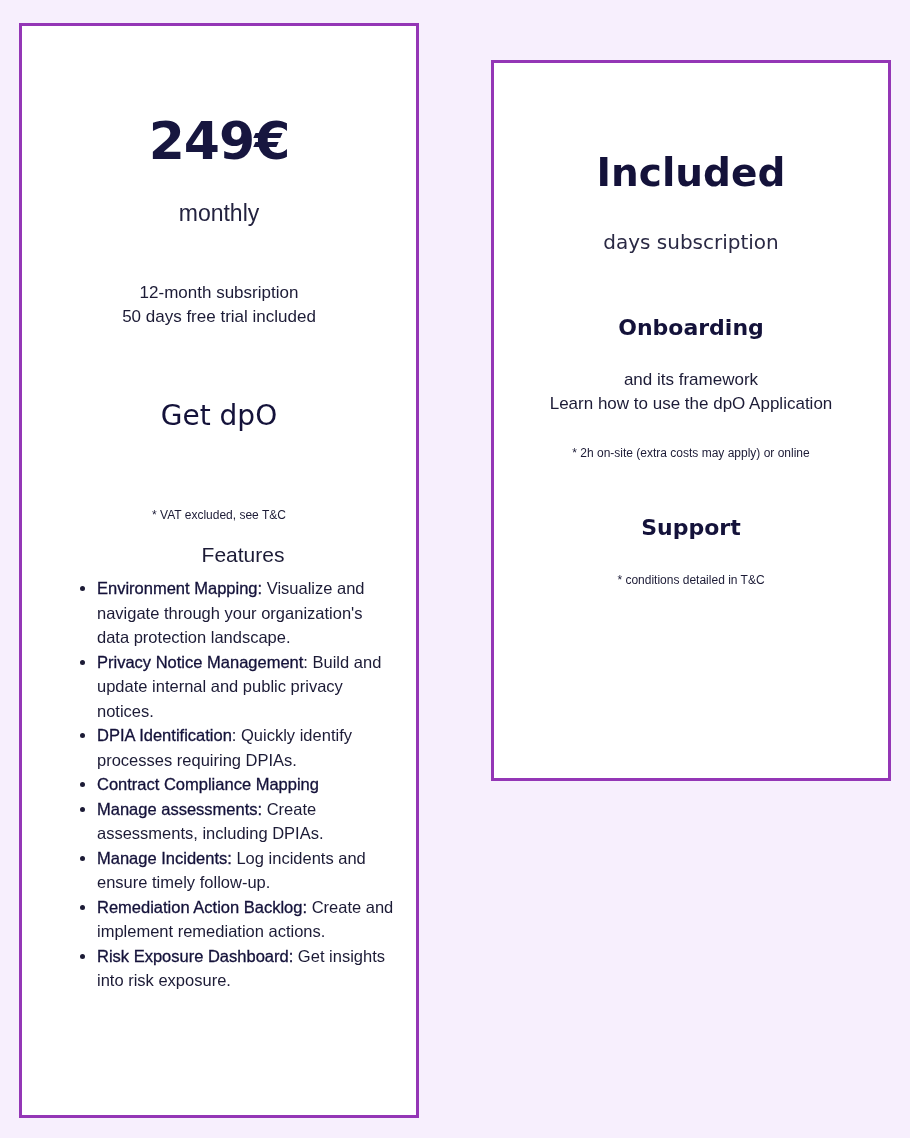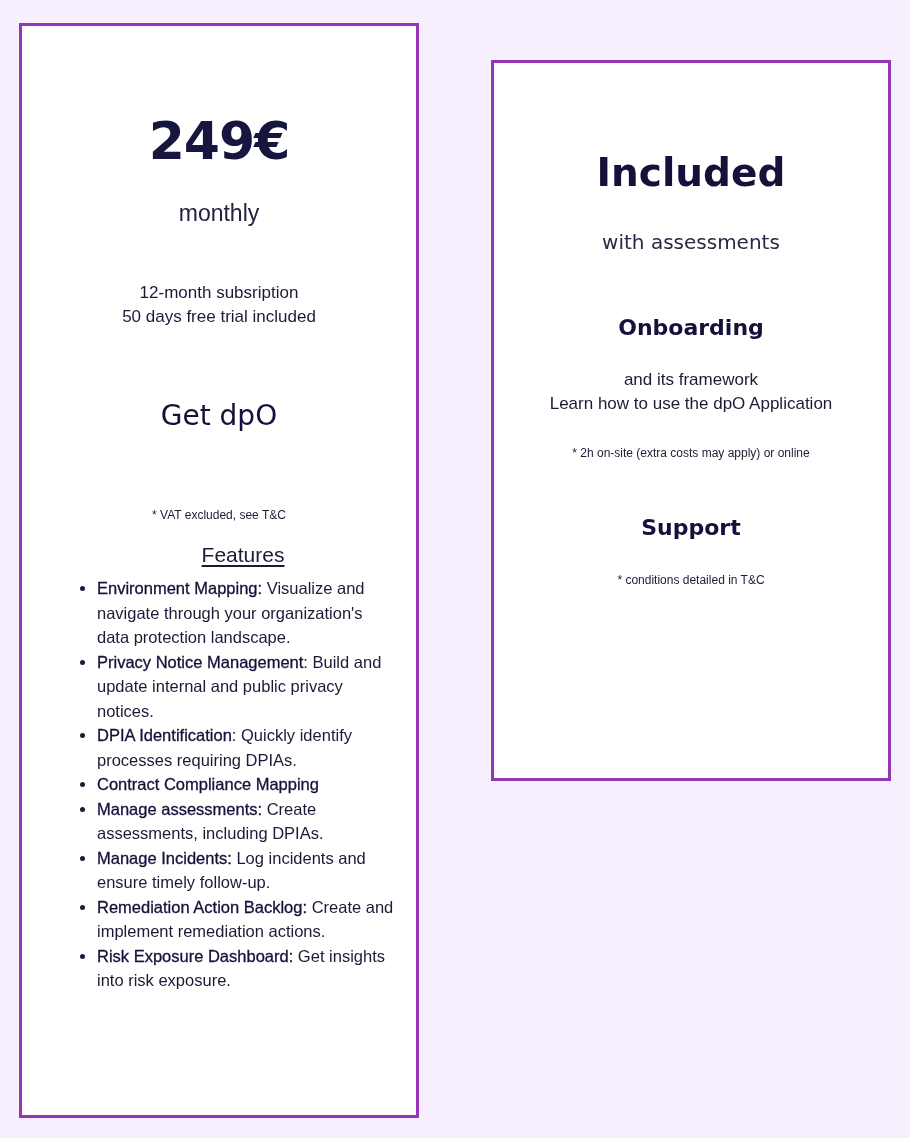--- a/index.html
+++ b/index.html
@@ -45,21 +45,21 @@
       font-size: 21px; color: #1c1b36; line-height: 28px;
     }
     .vat {
       position: absolute; left: 0; right: 0; top: 480px;
       font-size: 12px; color: #1c1b36; line-height: 18px;
     }
     .features-title {
       position: absolute; left: 0; right: 0; top: 515px;
       font-size: 21px; color: #1c1b36; line-height: 28px;
     }
-    .features-title span { text-decoration: underline; text-underline-offset: 3px; margin-left: 48px; }
+    .features-title span { text-underline-offset: 3px; margin-left: 48px; }
     .features {
       position: absolute; left: 55px; width: 300px; top: 550px;
       margin: 0; padding: 0 0 0 20px;
       text-align: left;
       font-size: 16.5px; line-height: 24.5px; color: #1c1b36;
     }
     .features li { margin: 0; padding: 0; }
     .features li b { font-weight: normal; color: #14123a; -webkit-text-stroke: 0.3px #14123a; }
 
     .inc-title {
@@ -117,21 +117,21 @@
     <li><b>Contract Compliance Mapping</b><span></span><span></span></li>
     <li><b>Manage assessments</b><b>:</b><span> Create assessments, including DPIAs.</span></li>
     <li><b>Manage Incidents</b><b>:</b><span> Log incidents and ensure timely follow-up.</span></li>
     <li><b>Remediation Action Backlog</b><b>:</b><span> Create and implement remediation actions.</span></li>
     <li><b>Risk Exposure Dashboard</b><b>:</b><span> Get insights into risk exposure.</span></li>
   </ul>
 </div>
 
 <div class="card" id="card-right">
   <div class="inc-title">Included</div>
-  <div class="inc-sub">with assessments</div>
+  <div class="inc-sub">days subscription</div>
   <div class="on-title">Onboarding</div>
   <div class="on-desc">
     <div>and its framework</div>
     <div>Learn how to use the dpO Application</div>
   </div>
   <div class="on-note">* 2h on-site (extra costs may apply) or online</div>
   <div class="sup-title">Support</div>
   <div class="sup-note">* conditions detailed in T&amp;C</div>
 </div>
 

